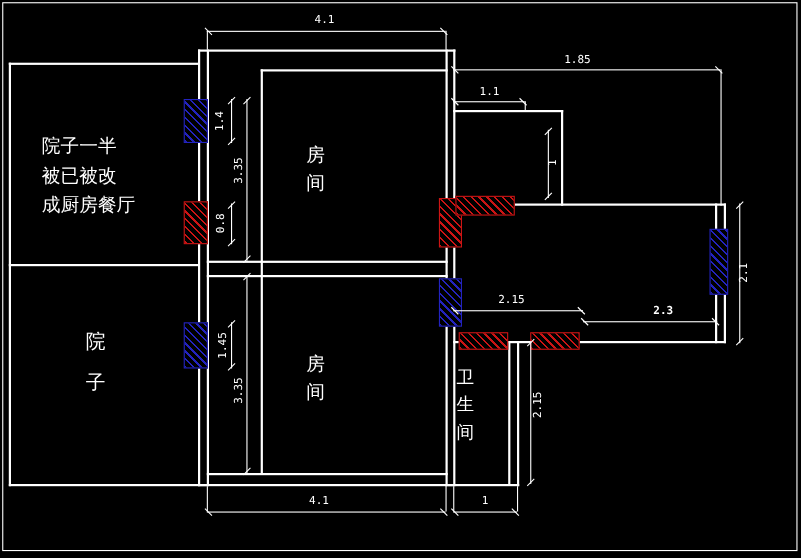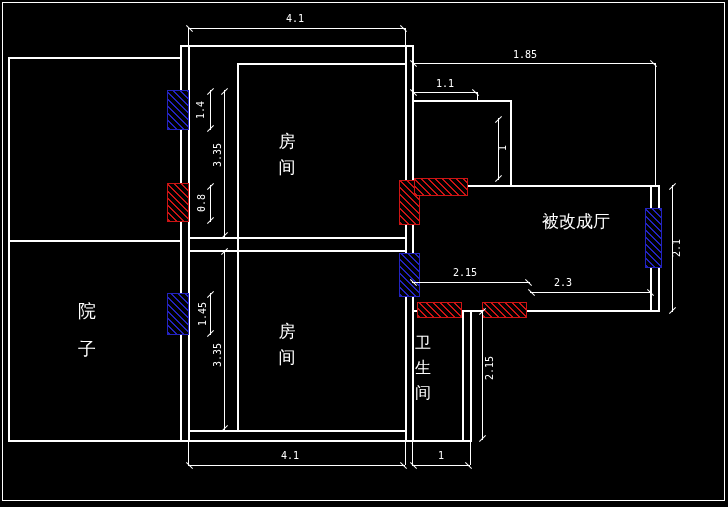--- a/index.html
+++ b/index.html
@@ -103,47 +103,51 @@
   <div class="dline v" style="left:224px;top:250px;height:180px;"></div>
   <div class="dtext v" style="left:199px;top:349px;width:38px;">3.35</div>
 
   <div class="dline v" style="left:498px;top:118px;height:62px;"></div>
   <div class="dtext v" style="left:489px;top:142px;width:28px;">1</div>
 
   <div class="dline h" style="left:412px;top:282px;width:118px;"></div>
   <div class="dtext" style="left:440px;top:267px;width:50px;">2.15</div>
 
   <div class="dline h" style="left:530px;top:292px;width:122px;"></div>
-  <div class="dtext" style="left:538px;top:277px;width:50px;">2.3</div>
+  <div class="dtext" style="left:578px;top:277px;width:50px;font-weight:bold;">2.3</div>
 
   <div class="dline v" style="left:672px;top:185px;height:127px;"></div>
   <div class="dtext v" style="left:662px;top:242px;width:30px;">2.1</div>
 
   <div class="dline v" style="left:482px;top:310px;height:130px;"></div>
   <div class="dtext v" style="left:471px;top:362px;width:38px;">2.15</div>
 
   <div class="ext" style="left:188px;top:442px;width:1px;height:23px;"></div>
   <div class="ext" style="left:405px;top:440px;width:1px;height:25px;"></div>
   <div class="dline h" style="left:188px;top:465px;width:217px;"></div>
   <div class="dtext" style="left:265px;top:450px;width:50px;">4.1</div>
 
   <div class="ext" style="left:412px;top:442px;width:1px;height:23px;"></div>
   <div class="ext" style="left:470px;top:442px;width:1px;height:23px;"></div>
   <div class="dline h" style="left:412px;top:465px;width:58px;"></div>
   <div class="dtext" style="left:416px;top:450px;width:50px;">1</div>
 
+  <div class="label" style="left:38px;top:120px;width:134px;line-height:27px;">
+    <span class="ln">院子一半</span>
+    <span class="ln">被已被改</span>
+    <span class="ln">成厨房餐厅</span>
+  </div>
 
   <div class="label" style="left:266px;top:128px;width:42px;line-height:26px;text-align:center;">
     <span class="ln">房</span>
     <span class="ln">间</span>
   </div>
 
 
   <div class="label" style="left:542px;top:208px;width:110px;line-height:27px;">
-    <span class="ln">被改成厅</span>
   </div>
 
   <div class="label" style="left:68px;top:292px;width:38px;line-height:38px;font-size:18px;text-align:center;">
     <span class="ln">院</span>
     <span class="ln">子</span>
   </div>
 
   <div class="label" style="left:266px;top:318px;width:42px;line-height:26px;text-align:center;">
     <span class="ln">房</span>
     <span class="ln">间</span>

